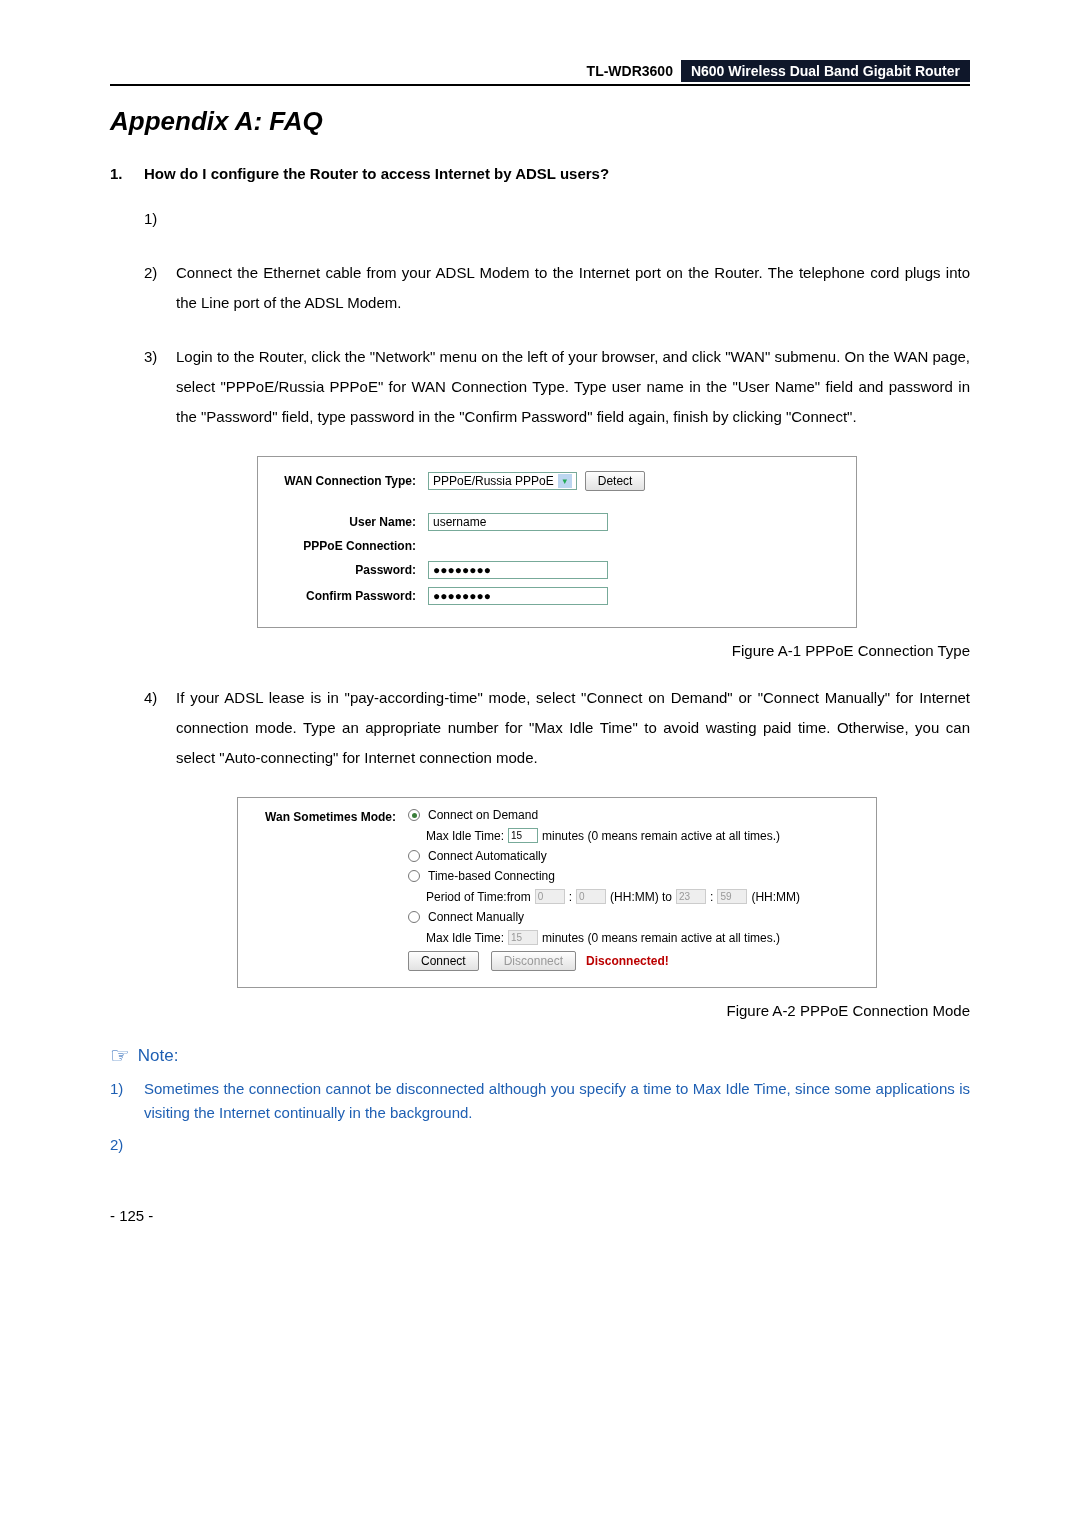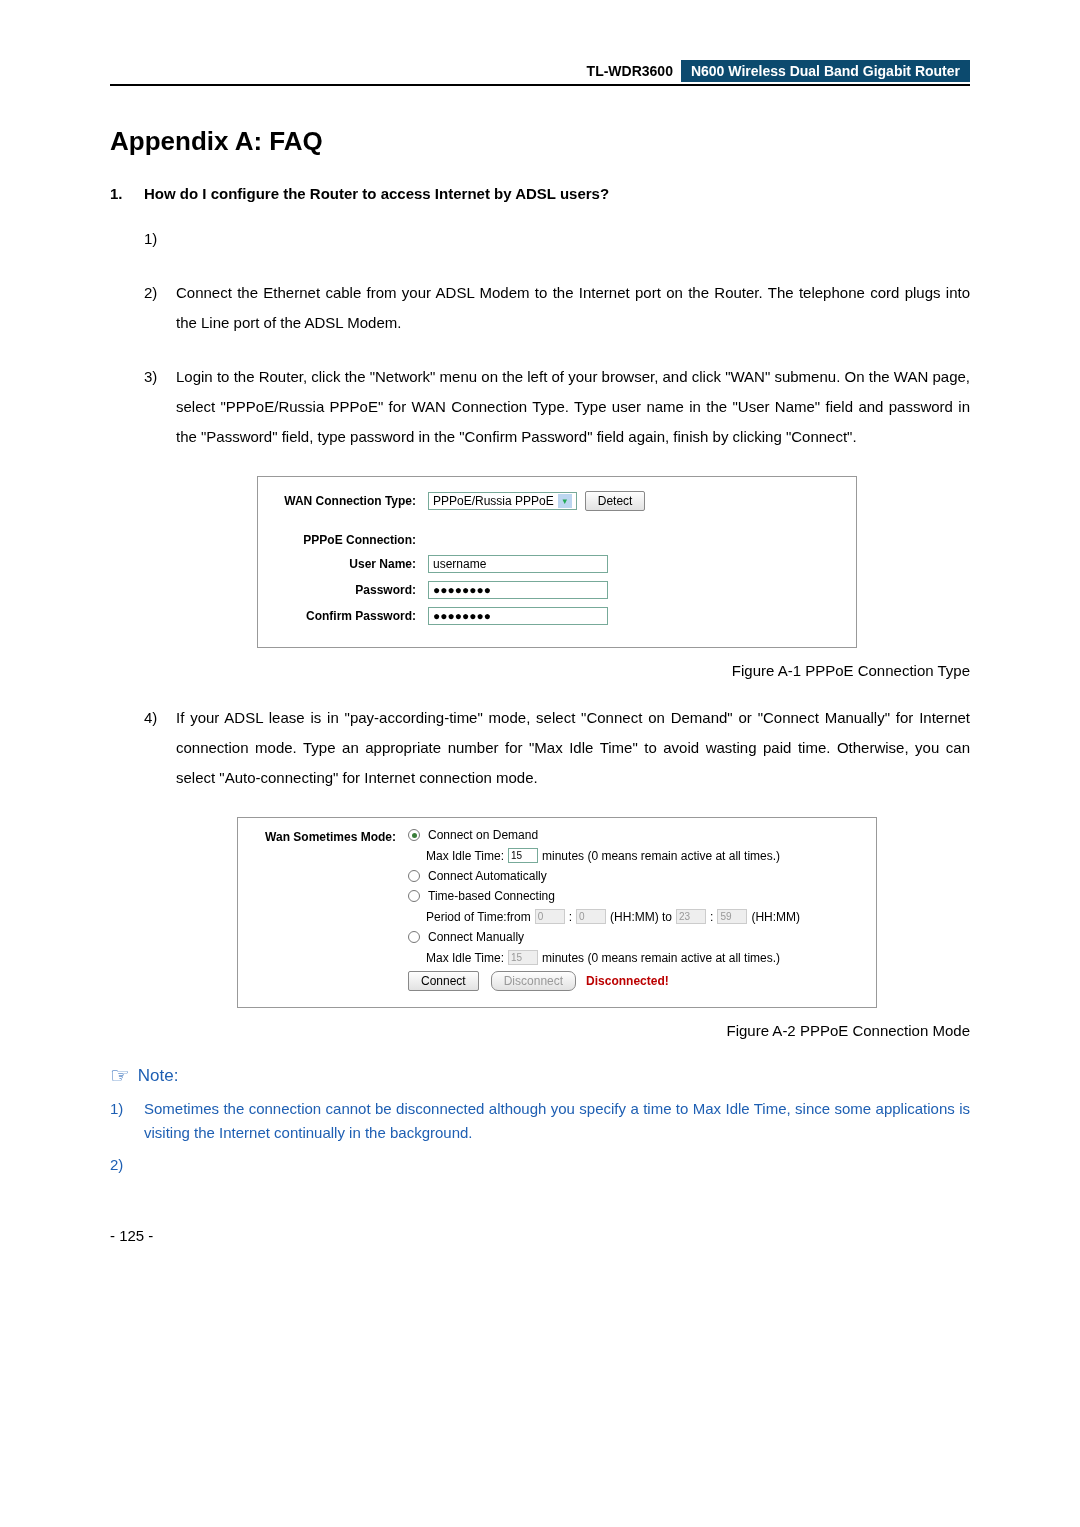--- a/index.html
+++ b/index.html
@@ -14,38 +14,39 @@
       margin: 0 auto;
       padding: 60px 110px 40px 110px;
       color: #000;
     }
     .header-bar {
       display: flex;
       justify-content: flex-end;
       align-items: center;
       border-bottom: 2px solid #000;
       padding-bottom: 2px;
-      margin-bottom: 40px;
+      margin-bottom: 20px;
     }
     .model {
       font-weight: bold;
       font-size: 14px;
       margin-right: 8px;
     }
     .product-name {
-      background: #0c4a6e;
+      background: #0f172a;
       color: #fff;
       font-weight: bold;
       font-size: 14px;
       padding: 3px 10px;
     }
     h1 {
       font-size: 26px;
       font-weight: bold;
       margin-bottom: 28px;
+      font-style: italic;
     }
     .q-heading {
       font-size: 15px;
       font-weight: bold;
       margin-bottom: 22px;
       display: flex;
     }
     .q-num { width: 34px; flex-shrink: 0; }
     .steps {
       list-style: none;
@@ -244,25 +245,25 @@
     <div class="form-row">
       <span class="form-label">WAN Connection Type:</span>
       <span class="select-box">
         <span>PPPoE/Russia PPPoE</span>
         <span class="dropdown-arrow">▾</span>
       </span>
       <span class="btn">Detect</span>
     </div>
     <div style="height:14px"></div>
     <div class="form-row">
-      <span class="form-label">PPPoE Connection:</span>
-    </div>
-    <div class="form-row">
       <span class="form-label">User Name:</span>
       <span class="text-input">username</span>
+    </div>
+    <div class="form-row">
+      <span class="form-label">PPPoE Connection:</span>
     </div>
     <div class="form-row">
       <span class="form-label">Password:</span>
       <span class="text-input">●●●●●●●●</span>
     </div>
     <div class="form-row">
       <span class="form-label">Confirm Password:</span>
       <span class="text-input">●●●●●●●●</span>
     </div>
   </div>
@@ -313,21 +314,21 @@
           <span class="radio"></span>
           <span>Connect Manually</span>
         </div>
         <div style="padding-left:18px;">
           <span>Max Idle Time:</span>
           <span class="small-input disabled">15</span>
           <span>minutes (0 means remain active at all times.)</span>
         </div>
         <div>
           <span class="btn" style="margin-left:0;">Connect</span>
-          <span class="btn" style="color:#999;border-radius:7px;">Disconnect</span>
+          <span class="btn" style="color:#999;">Disconnect</span>
           <span class="disconnected">Disconnected!</span>
         </div>
       </div>
     </div>
   </div>
   <div class="figure-caption">Figure A-2 PPPoE Connection Mode</div>
 </div>
 
 <div class="note-heading">
   <span class="hand-icon">☞</span>

